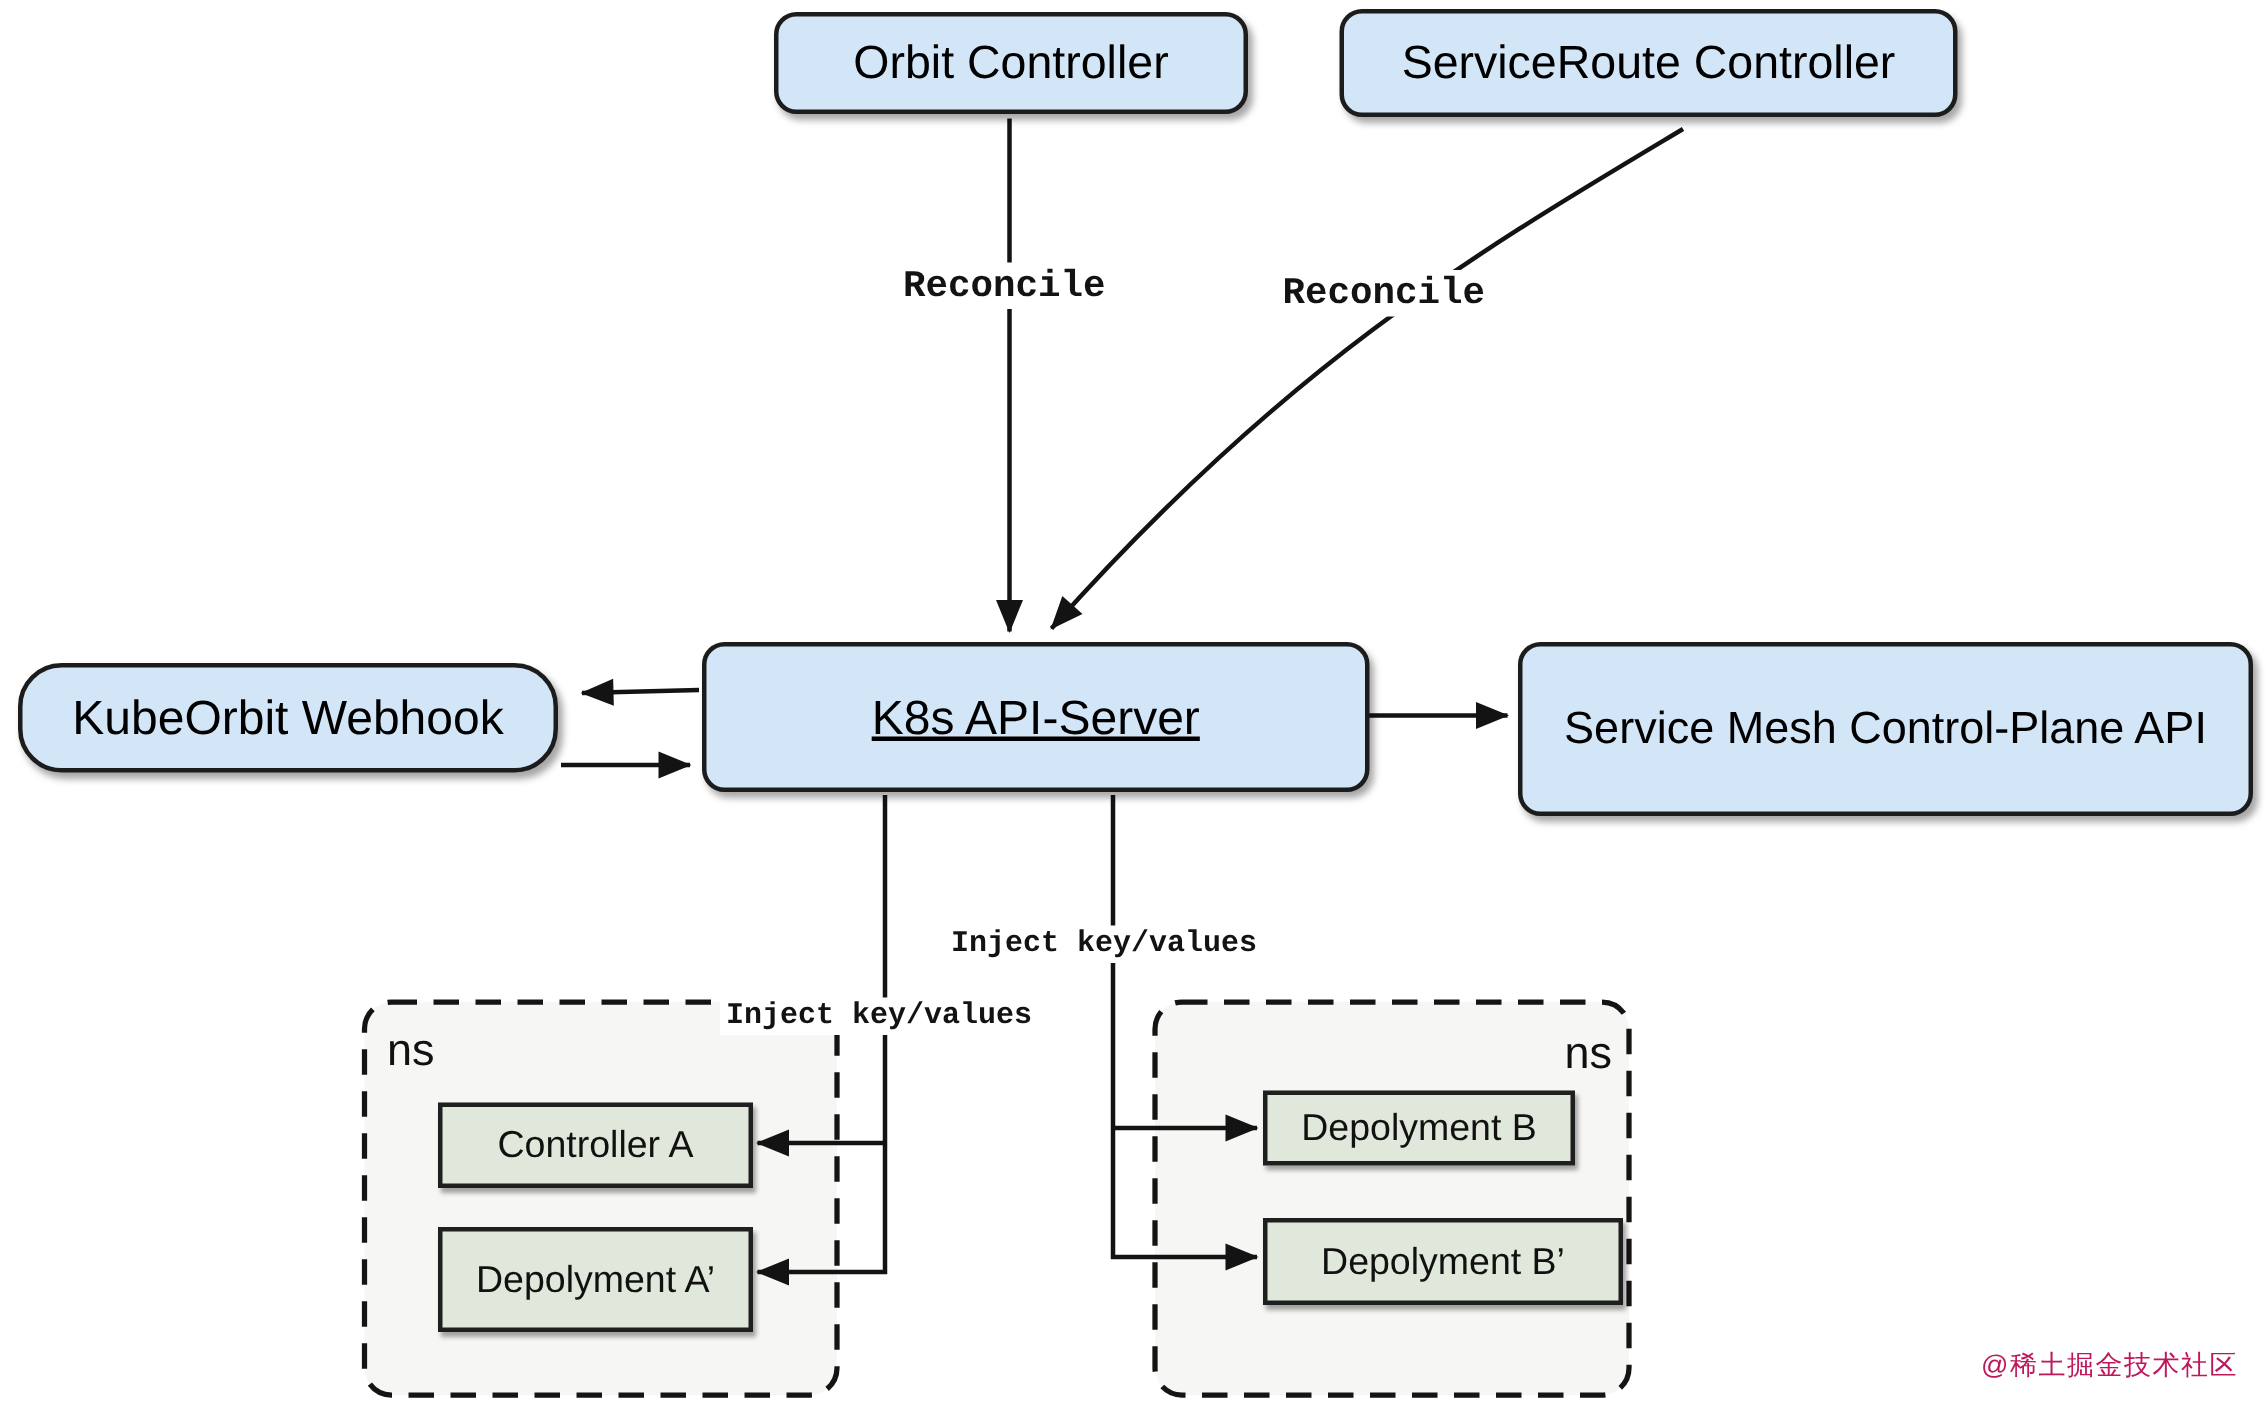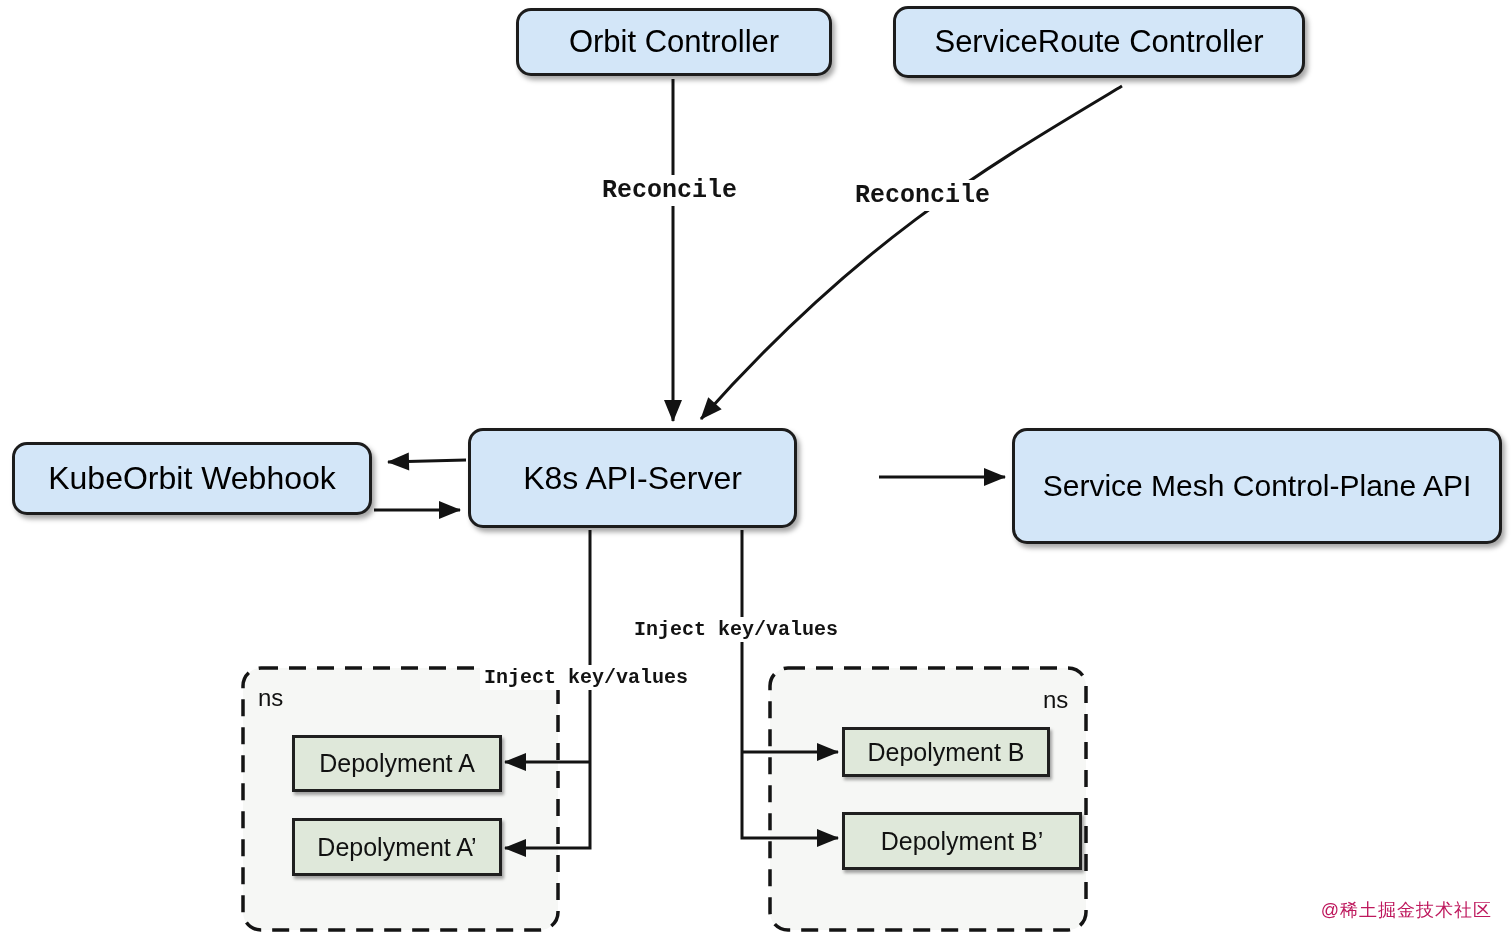--- a/index.html
+++ b/index.html
@@ -15,21 +15,21 @@
     font-size:31px;color:#000000;text-align:center;box-sizing:border-box;
   }
   .node .wrap{max-width:430px;line-height:1.35;}
   .dep{
     position:absolute;z-index:1;display:flex;align-items:center;justify-content:center;
     background:#dfe8da;border:3px solid #1f1f1f;
     box-shadow:2px 3px 3px rgba(0,0,0,0.35);
     font-size:25px;color:#111;box-sizing:border-box;
   }
   .ns-label{
-    position:absolute;z-index:1;font-size:24px;color:#111;
+    position:absolute;z-index:1;font-size:30px;color:#111;
   }
   .mono-label{
     position:absolute;z-index:2;background:#ffffff;padding:1px 4px;
     font-family:"Liberation Mono","DejaVu Sans Mono",monospace;font-weight:bold;color:#131313;
     white-space:nowrap;
   }
   .mono-label.big{font-size:25px;}
   .mono-label.small{font-size:20px;margin-top:41px;}
   .watermark{
     position:absolute;z-index:2;right:20px;bottom:22px;
@@ -63,41 +63,41 @@
   <path d="M 590 762 L 505 762" fill="none" stroke="#131313" stroke-width="3" marker-end="url(#arrow)"></path>
 
   <path d="M 742 530 L 742 838 L 838 838" fill="none" stroke="#131313" stroke-width="3" marker-end="url(#arrow)"></path>
   <path d="M 742 752 L 838 752" fill="none" stroke="#131313" stroke-width="3" marker-end="url(#arrow)"></path>
 </svg>
 
 <div class="node" style="left:516px;top:8px;width:316px;height:68px;">Orbit Controller</div>
 
 <div class="node" style="left:893px;top:6px;width:412px;height:72px;text-align:right;">ServiceRoute Controller</div>
 
-<div class="node" style="left:468px;top:428px;width:329px;height:100px;font-size:32px;">K8s API-Server</div>
+<div class="node" style="left:468px;top:428px;width:445px;height:100px;font-size:32px;text-decoration:underline;">K8s API-Server</div>
 
-<div class="node" style="left:12px;top:442px;width:360px;height:73px;font-size:32px;">KubeOrbit Webhook</div>
+<div class="node" style="left:12px;top:442px;width:360px;height:73px;font-size:32px;border-radius:29px;">KubeOrbit Webhook</div>
 
 <div class="node" style="left:1012px;top:428px;width:490px;height:116px;font-size:30px;">
   <span class="wrap">Service Mesh Control-Plane API</span>
 </div>
 
 <div class="mono-label big" style="left:598px;top:175px;">Reconcile</div>
 
 <div class="mono-label big" style="left:851px;top:180px;">Reconcile</div>
 
 <div class="mono-label small" style="left:630px;top:576px;">Inject key/values</div>
 
 <div class="mono-label small" style="left:480px;top:624px;">Inject key/values</div>
 
 <div class="ns-label" style="left:258px;top:684px;">ns</div>
 
 <div class="ns-label" style="left:1043px;top:686px;">ns</div>
 
-<div class="dep" style="left:292px;top:735px;width:210px;height:57px;">Depolyment A</div>
+<div class="dep" style="left:292px;top:735px;width:210px;height:57px;">Controller A</div>
 
-<div class="dep" style="left:292px;top:818px;width:210px;height:58px;">Depolyment A’</div>
+<div class="dep" style="left:292px;top:818px;width:210px;height:70px;">Depolyment A’</div>
 
 <div class="dep" style="left:842px;top:727px;width:208px;height:50px;">Depolyment B</div>
 
 <div class="dep" style="left:842px;top:812px;width:240px;height:58px;">Depolyment B’</div>
 
 <div class="watermark">@稀土掘金技术社区</div>
 
 </body></html>

